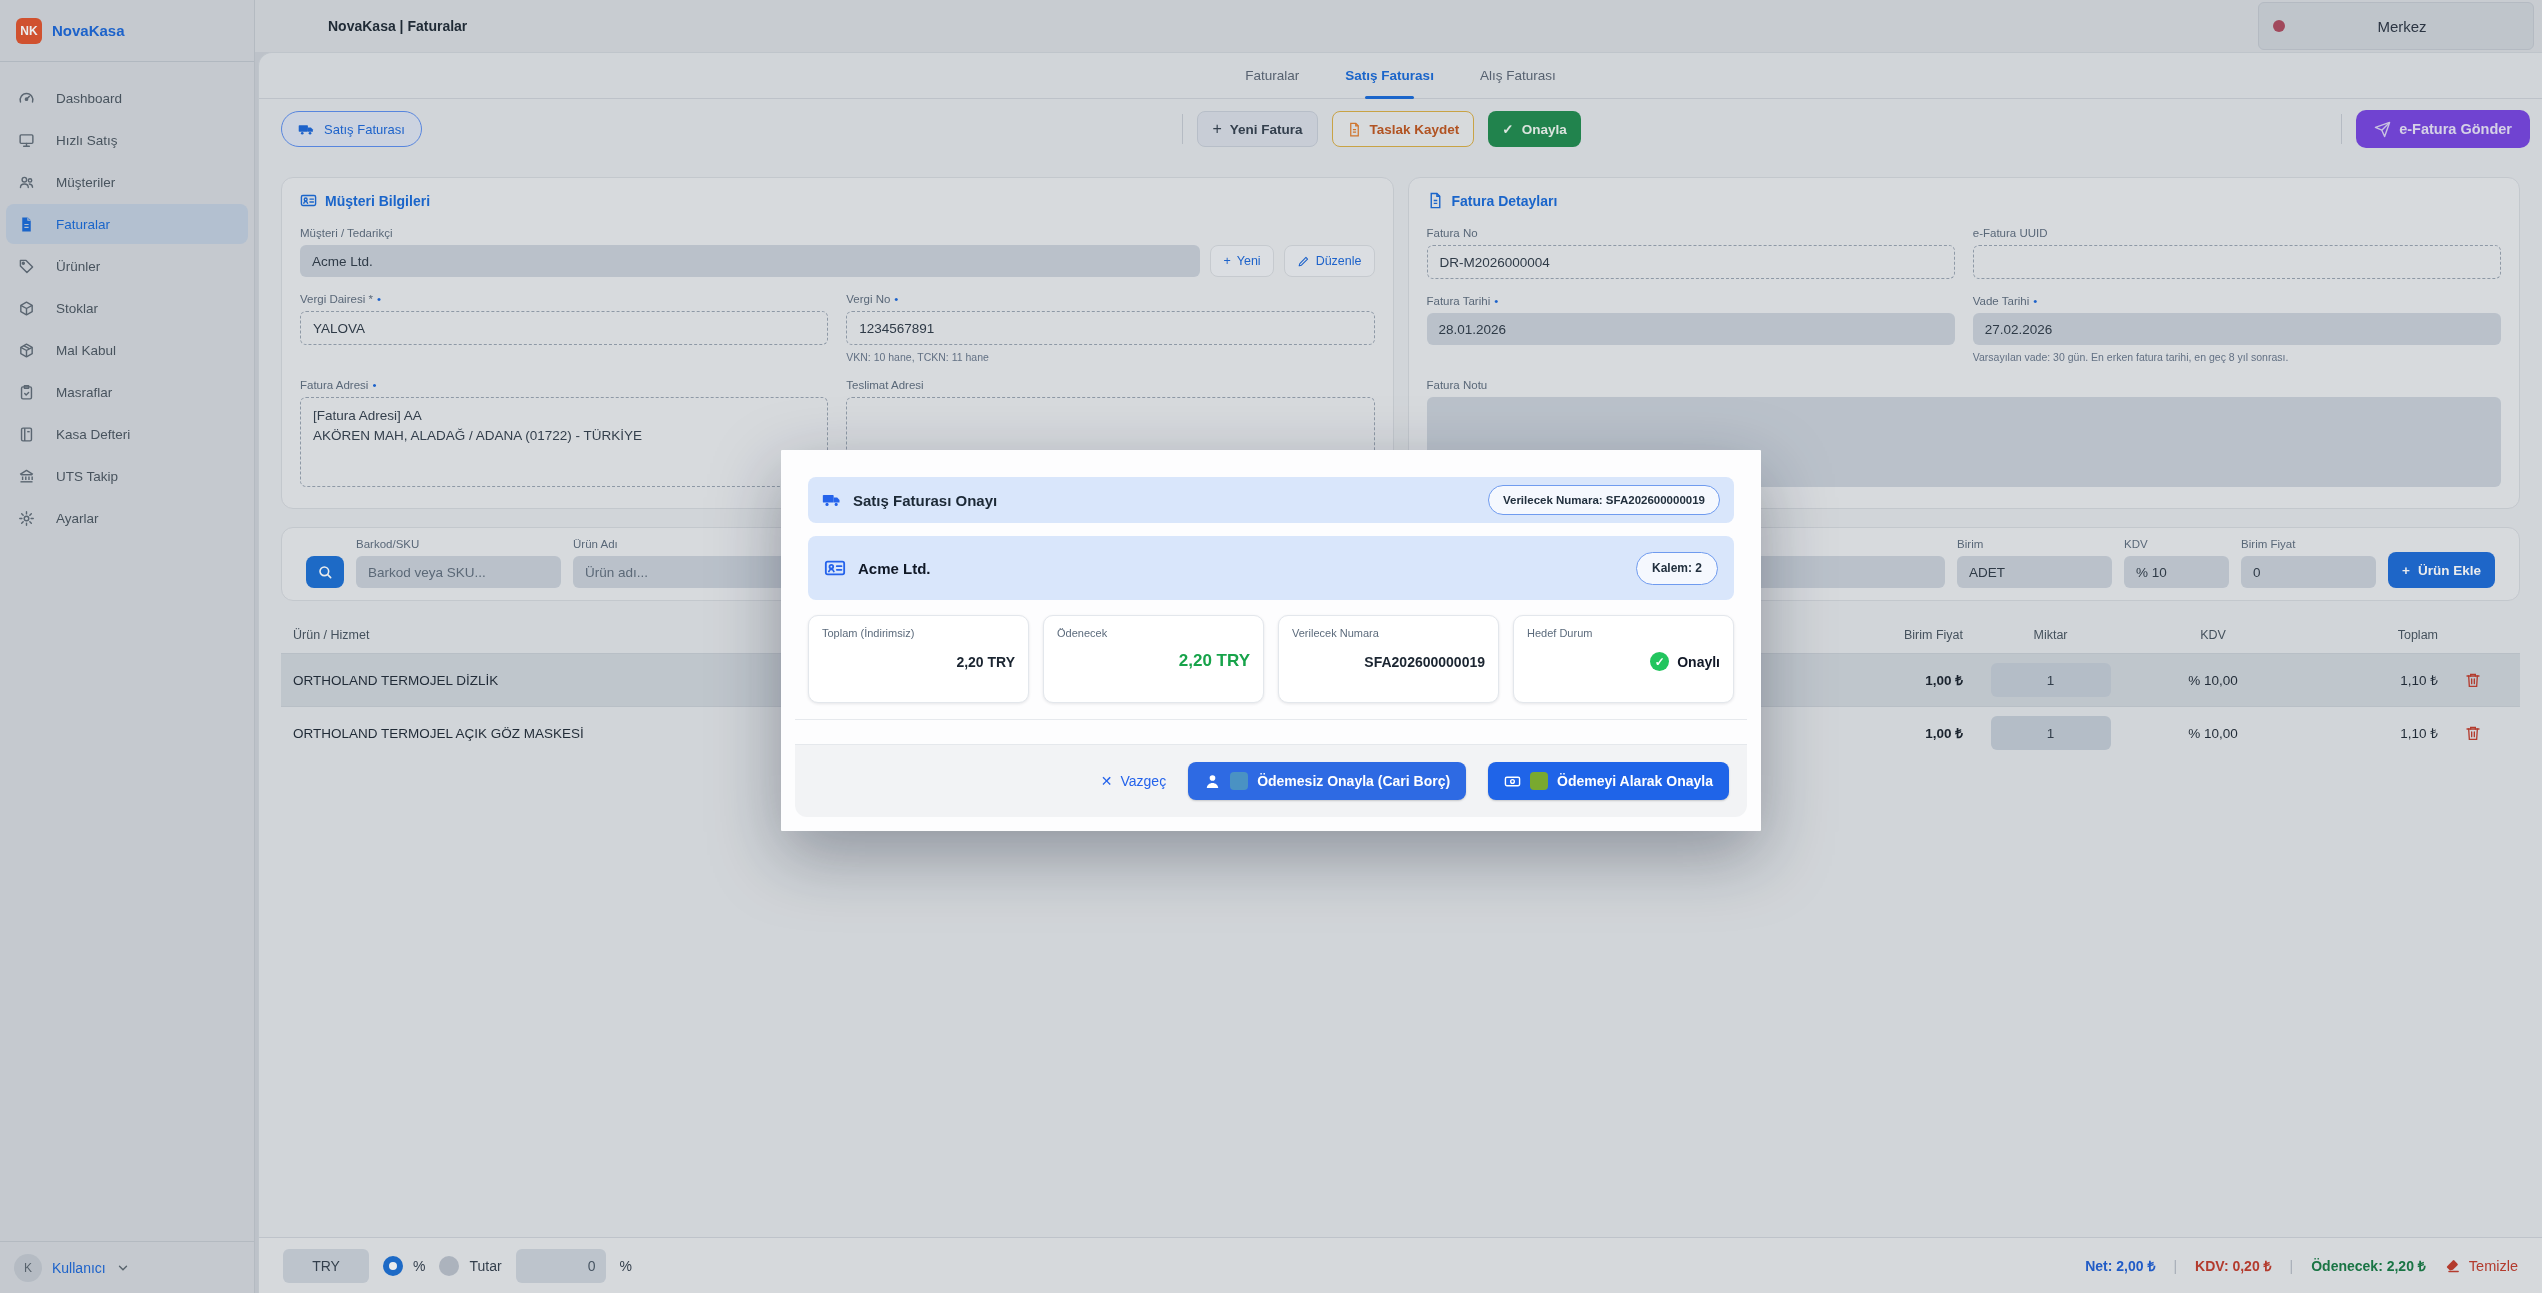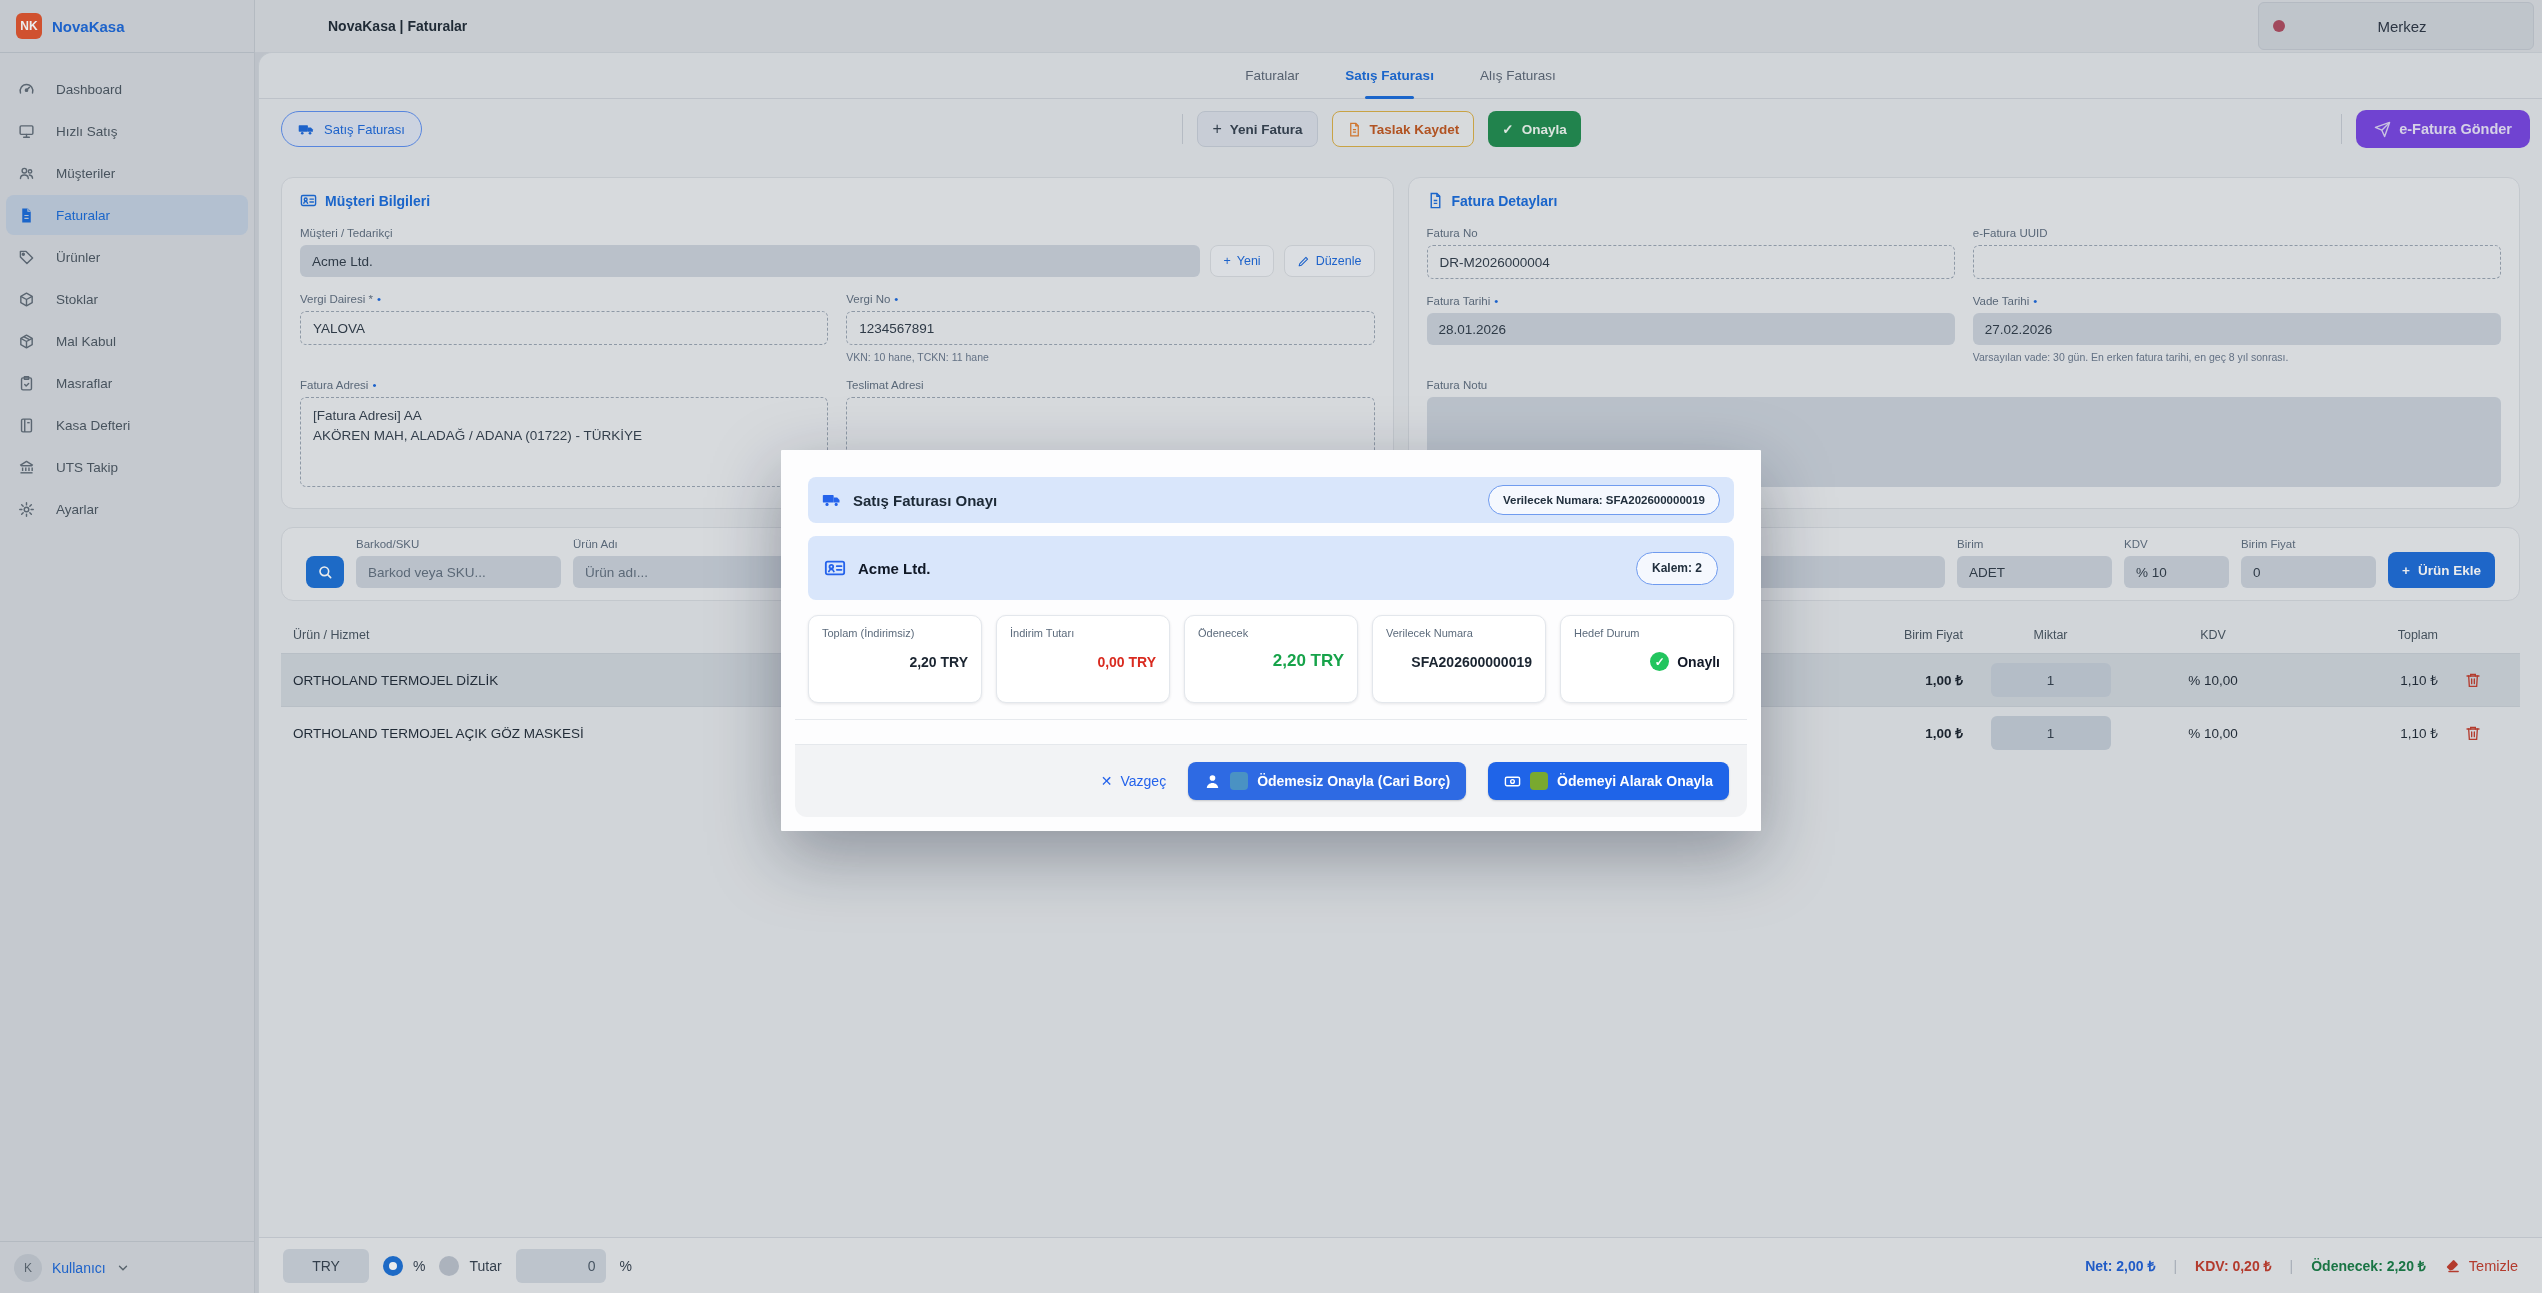--- a/index.html
+++ b/index.html
@@ -5,21 +5,21 @@
   html,body{margin:0;padding:0;width:2542px;height:1293px;overflow:hidden;
     font-family:"Liberation Sans",sans-serif;-webkit-font-smoothing:antialiased;}
   *{box-sizing:border-box;}
   svg{display:block;}
 
   .app{display:flex;width:100%;height:100%;background:#ccd1d7;}
 
   
   .sidebar{width:255px;flex:none;background:#d5d9de;border-right:1px solid #c2c8cf;
     display:flex;flex-direction:column;}
-  .brand{display:flex;align-items:center;gap:10px;padding:0 16px;height:53px;
+  .brand{display:flex;align-items:center;gap:10px;padding:0 16px;height:62px;
     border-bottom:1px solid #bfc6cd;flex:none;}
   .logo{width:26px;height:26px;border-radius:6px;background:#e1532c;color:#fff;
     font-weight:bold;font-size:12px;display:flex;align-items:center;justify-content:center;}
   .brand-name{color:#1a66d9;font-weight:bold;font-size:15px;}
   .nav{padding:16px 6px;display:flex;flex-direction:column;gap:2px;}
   .nav-item{display:flex;align-items:center;gap:21px;height:40px;padding:0 12px;
     border-radius:8px;color:#4a5560;font-size:13.5px;cursor:pointer;}
   .nav-item .nicon{width:17px;height:17px;color:#5f6a76;flex:none;}
   .nav-item.active{background:#c1cedf;color:#1769d8;}
   .nav-item.active .nicon{color:#1769d8;}
@@ -671,24 +671,20 @@
       <span class="m-cust-name">Acme Ltd.</span>
       <span class="m-kalem">Kalem: 2</span>
     </div>
 
     <div class="m-stats">
       <div class="stat">
         <div class="stat-label">Toplam (İndirimsiz)</div>
         <div class="stat-value">2,20 TRY</div>
       </div>
       <div class="stat">
-        <div class="stat-label">İndirim Tutarı</div>
-        <div class="stat-value red">0,00 TRY</div>
-      </div>
-      <div class="stat">
         <div class="stat-label">Ödenecek</div>
         <div class="stat-value green">2,20 TRY</div>
       </div>
       <div class="stat">
         <div class="stat-label">Verilecek Numara</div>
         <div class="stat-value">SFA202600000019</div>
       </div>
       <div class="stat">
         <div class="stat-label">Hedef Durum</div>
         <div class="stat-status">

